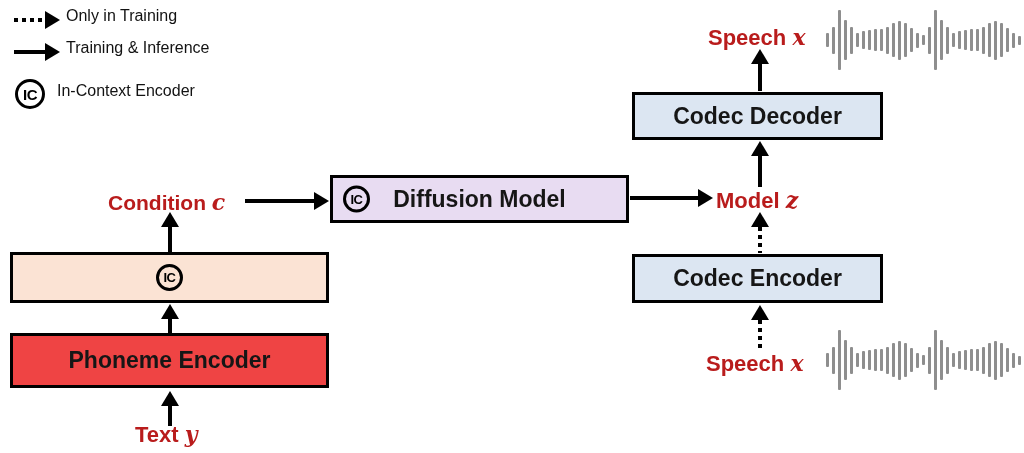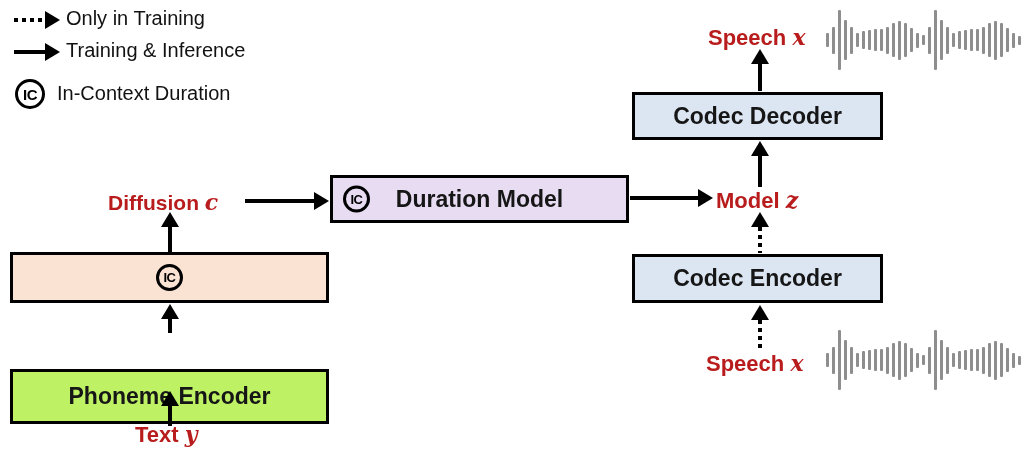--- a/index.html
+++ b/index.html
@@ -7,21 +7,21 @@
     position:relative; width:1024px; height:453px; background:#ffffff;
     font-family:"Liberation Sans", sans-serif; color:#121212; overflow:hidden;
   }
 
   
   .box {
     position:absolute; box-sizing:border-box; border:3px solid #000;
     display:flex; align-items:center; justify-content:center; gap:9px;
     font-weight:bold; color:#161616; white-space:nowrap;
   }
-  .box-green  { background:#bef264;margin-top:36px; }
+  .box-green  { background:#ef4444; }
   .box-peach  { background:#fbe3d4; }
   .box-purple { background:#e8dcf2; }
   .box-blue   { background:#dce6f2; }
 
   
   .ic {
     display:inline-flex; align-items:center; justify-content:center;
     box-sizing:border-box; border:3px solid #000; border-radius:50%;
     width:27px; height:27px; font-size:13px; font-weight:bold;
     letter-spacing:-0.5px; background:transparent; flex:none; color:#000;
@@ -36,21 +36,21 @@
   .varrow.dotted .shaft { background:repeating-linear-gradient(to bottom, #000 0 4px, transparent 4px 8px); }
 
   .harrow { position:absolute; display:flex; align-items:center; }
   .harrow .shaft { height:4px; flex:1; background:#000; }
   .harrow .head { width:0; height:0; border-top:9px solid transparent; border-bottom:9px solid transparent; border-left:15px solid #000; flex:none; }
   .harrow.dotted .shaft { background:repeating-linear-gradient(to right, #000 0 4px, transparent 4px 8px); }
 
   
   .lbl { position:absolute; font-weight:bold; font-size:21px; white-space:nowrap; color:#b91c1c; }
   .mathvar { font-family:"DejaVu Serif", serif; font-style:italic; font-weight:bold; font-size:22px; }
-  .legend-label { position:absolute; font-size:20px; font-weight:normal; color:#121212; white-space:nowrap; }
+  .legend-label { position:absolute; font-size:16px; font-weight:normal; color:#121212; white-space:nowrap; }
 
   
   .wave { position:absolute; display:flex; align-items:center; gap:3px; height:60px; }
   .wave .wbar { width:3px; background:#8e8e8e; border-radius:1px; flex:none; }
 
   .fs23 { font-size:23px; }
   .fs21 { font-size:21px; }
 </style>
 </head>
 <body>
@@ -63,41 +63,41 @@
   </div>
   <span class="legend-label" style="left:66px; top:7px;">Only in Training</span>
 
   <div class="harrow" style="left:14px; top:43px; width:46px;">
     <div class="shaft"></div>
     <div class="head"></div>
   </div>
   <span class="legend-label" style="left:66px; top:39px;">Training &amp; Inference</span>
 
   <span class="ic ic-legend" style="position:absolute; left:15px; top:79px;">IC</span>
-  <span class="legend-label" style="left:57px; top:82px;">In-Context Duration</span>
+  <span class="legend-label" style="left:57px; top:82px;">In-Context Encoder</span>
 
   <div class="box box-green fs23" style="left:10px; top:333px; width:319px; height:55px;">
     <span>Phoneme Encoder</span>
   </div>
 
   <div class="box box-peach fs21" style="left:10px; top:252px; width:319px; height:51px;">
     <span class="ic">IC</span>
   </div>
 
   <div class="lbl" style="left:135px; top:421px; font-size:22px;">
     <span>Text</span>&nbsp;<span class="mathvar">y</span>
   </div>
 
   <div class="lbl" style="left:108px; top:189px;">
-    <span>Diffusion</span>&nbsp;<span class="mathvar">c</span>
+    <span>Condition</span>&nbsp;<span class="mathvar">c</span>
   </div>
 
   <div class="box box-purple fs23" style="left:330px; top:175px; width:299px; height:48px;">
     <span class="ic ic-abs">IC</span>
-    <span>Duration Model</span>
+    <span>Diffusion Model</span>
   </div>
 
   <div class="box box-blue fs23" style="left:632px; top:92px; width:251px; height:48px;">
     <span>Codec Decoder</span>
   </div>
 
   <div class="box box-blue fs23" style="left:632px; top:254px; width:251px; height:49px;">
     <span>Codec Encoder</span>
   </div>
 

